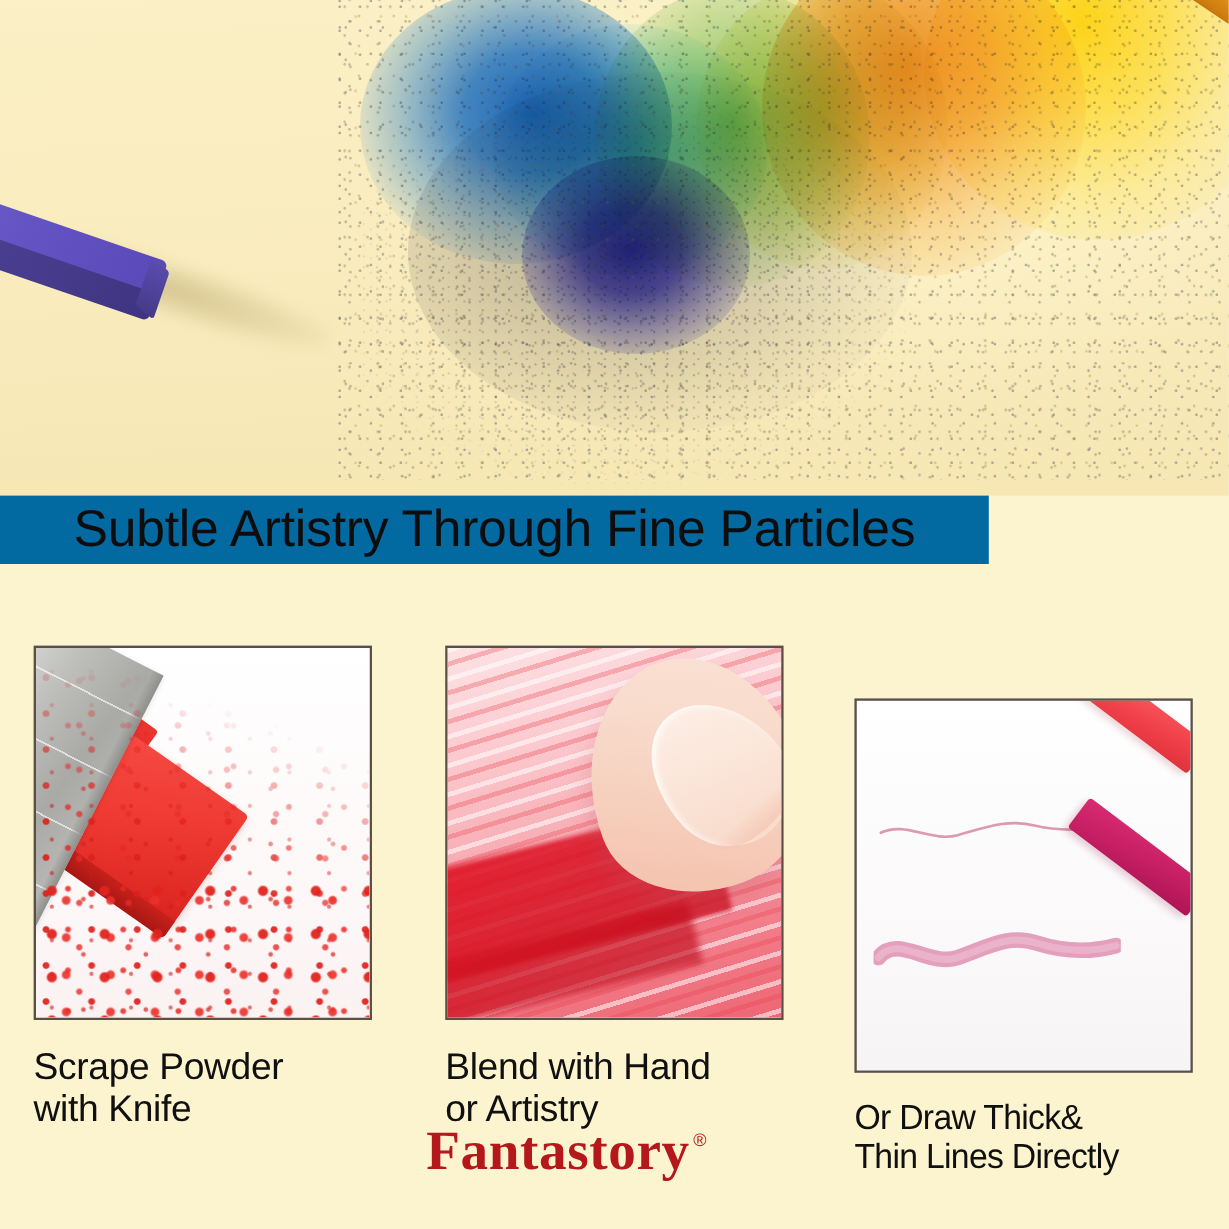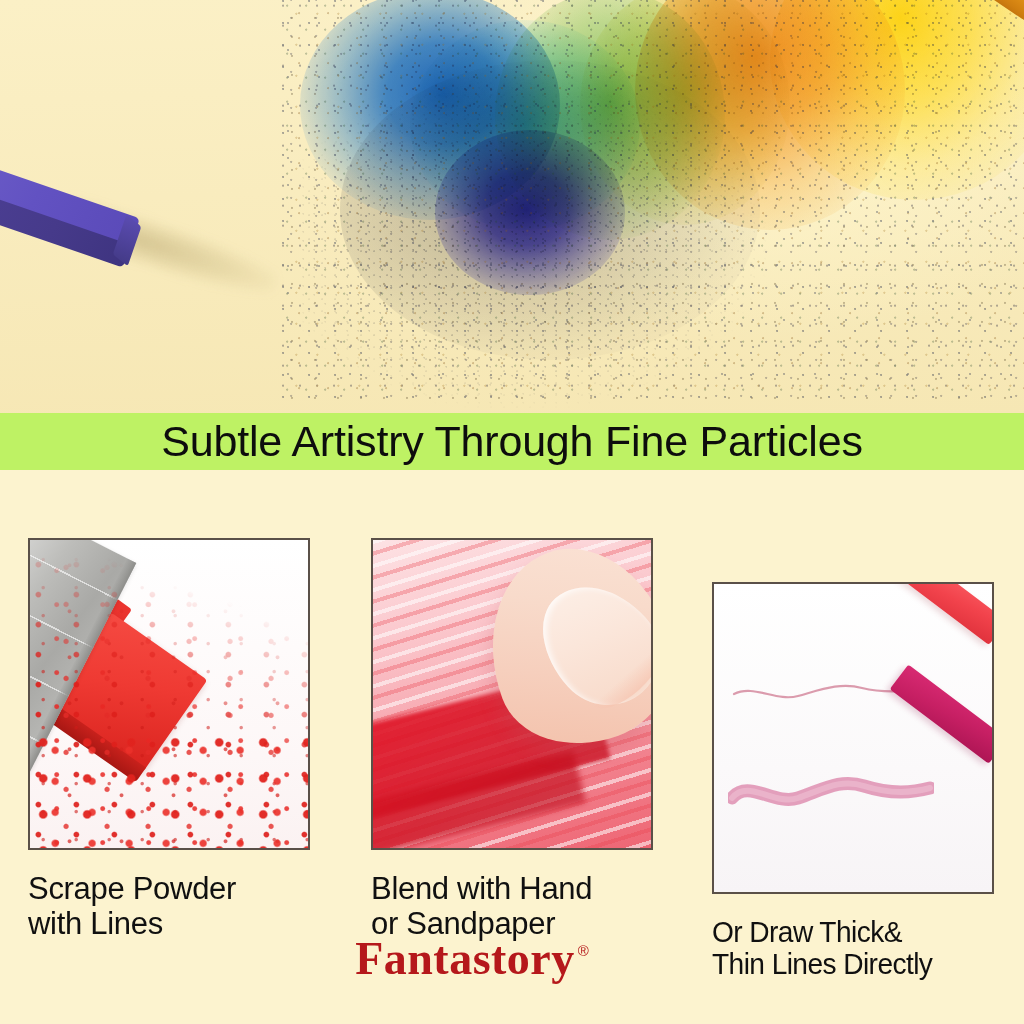--- a/index.html
+++ b/index.html
@@ -159,23 +159,23 @@
     content: ""; position: absolute; right: 8px; top: 4px; width: 160px; height: 9px;
     background: linear-gradient(90deg, rgba(255,236,170,0.85), rgba(255,225,150,0.15));
     border-radius: 6px;
   }
 
   
   .title-band {
     position: absolute;
     left: 0;
     top: 413px;
-    width: 1024px;
+    width: 824px;
     height: 57px;
-    background: #bef264;
+    background: #0369a1;
     display: flex;
     align-items: center;
     justify-content: center;
   }
   .title-text {
     font-family: "Liberation Sans", sans-serif;
     font-size: 43px;
     font-weight: 400;
     color: #0d0d0d;
     letter-spacing: -0.2px;
@@ -422,35 +422,35 @@
   <div class="step step-1">
     <div class="thumb">
       <div class="t1-bg"></div>
       <div class="t1-red-back"></div>
       <div class="t1-red-block"></div>
       <div class="t1-blade"></div>
       <div class="t1-dust"></div>
       <div class="t1-dust2"></div>
     </div>
     <div class="caption">Scrape Powder
-with Lines</div>
+with Knife</div>
   </div>
 
   <div class="step step-2">
     <div class="thumb">
       <div class="t2-bg"></div>
       <div class="t2-streaks"></div>
       <div class="t2-deepred"></div>
       <div class="t2-deepred2"></div>
       <div class="t2-finger">
         <div class="t2-nail"></div>
       </div>
     </div>
     <div class="caption">Blend with Hand
-or Sandpaper</div>
+or Artistry</div>
   </div>
 
   <div class="step step-3">
     <div class="thumb">
       <div class="t3-bg"></div>
       <svg class="t3-line-thin" viewBox="0 0 194 26">
         <path d="M2 14 C 22 4, 44 22, 66 16 C 88 10, 108 2, 130 8 C 150 13, 170 12, 192 9" fill="none" stroke="#d5899f" stroke-width="2.2" stroke-linecap="round" opacity="0.85"></path>
       </svg>
       <svg class="t3-line-thick" viewBox="0 0 206 42">
         <path d="M4 26 C 20 6, 46 34, 70 26 C 94 18, 112 6, 136 14 C 158 21, 180 22, 202 16" fill="none" stroke="#e197b6" stroke-width="13" stroke-linecap="round" opacity="0.92"></path>

